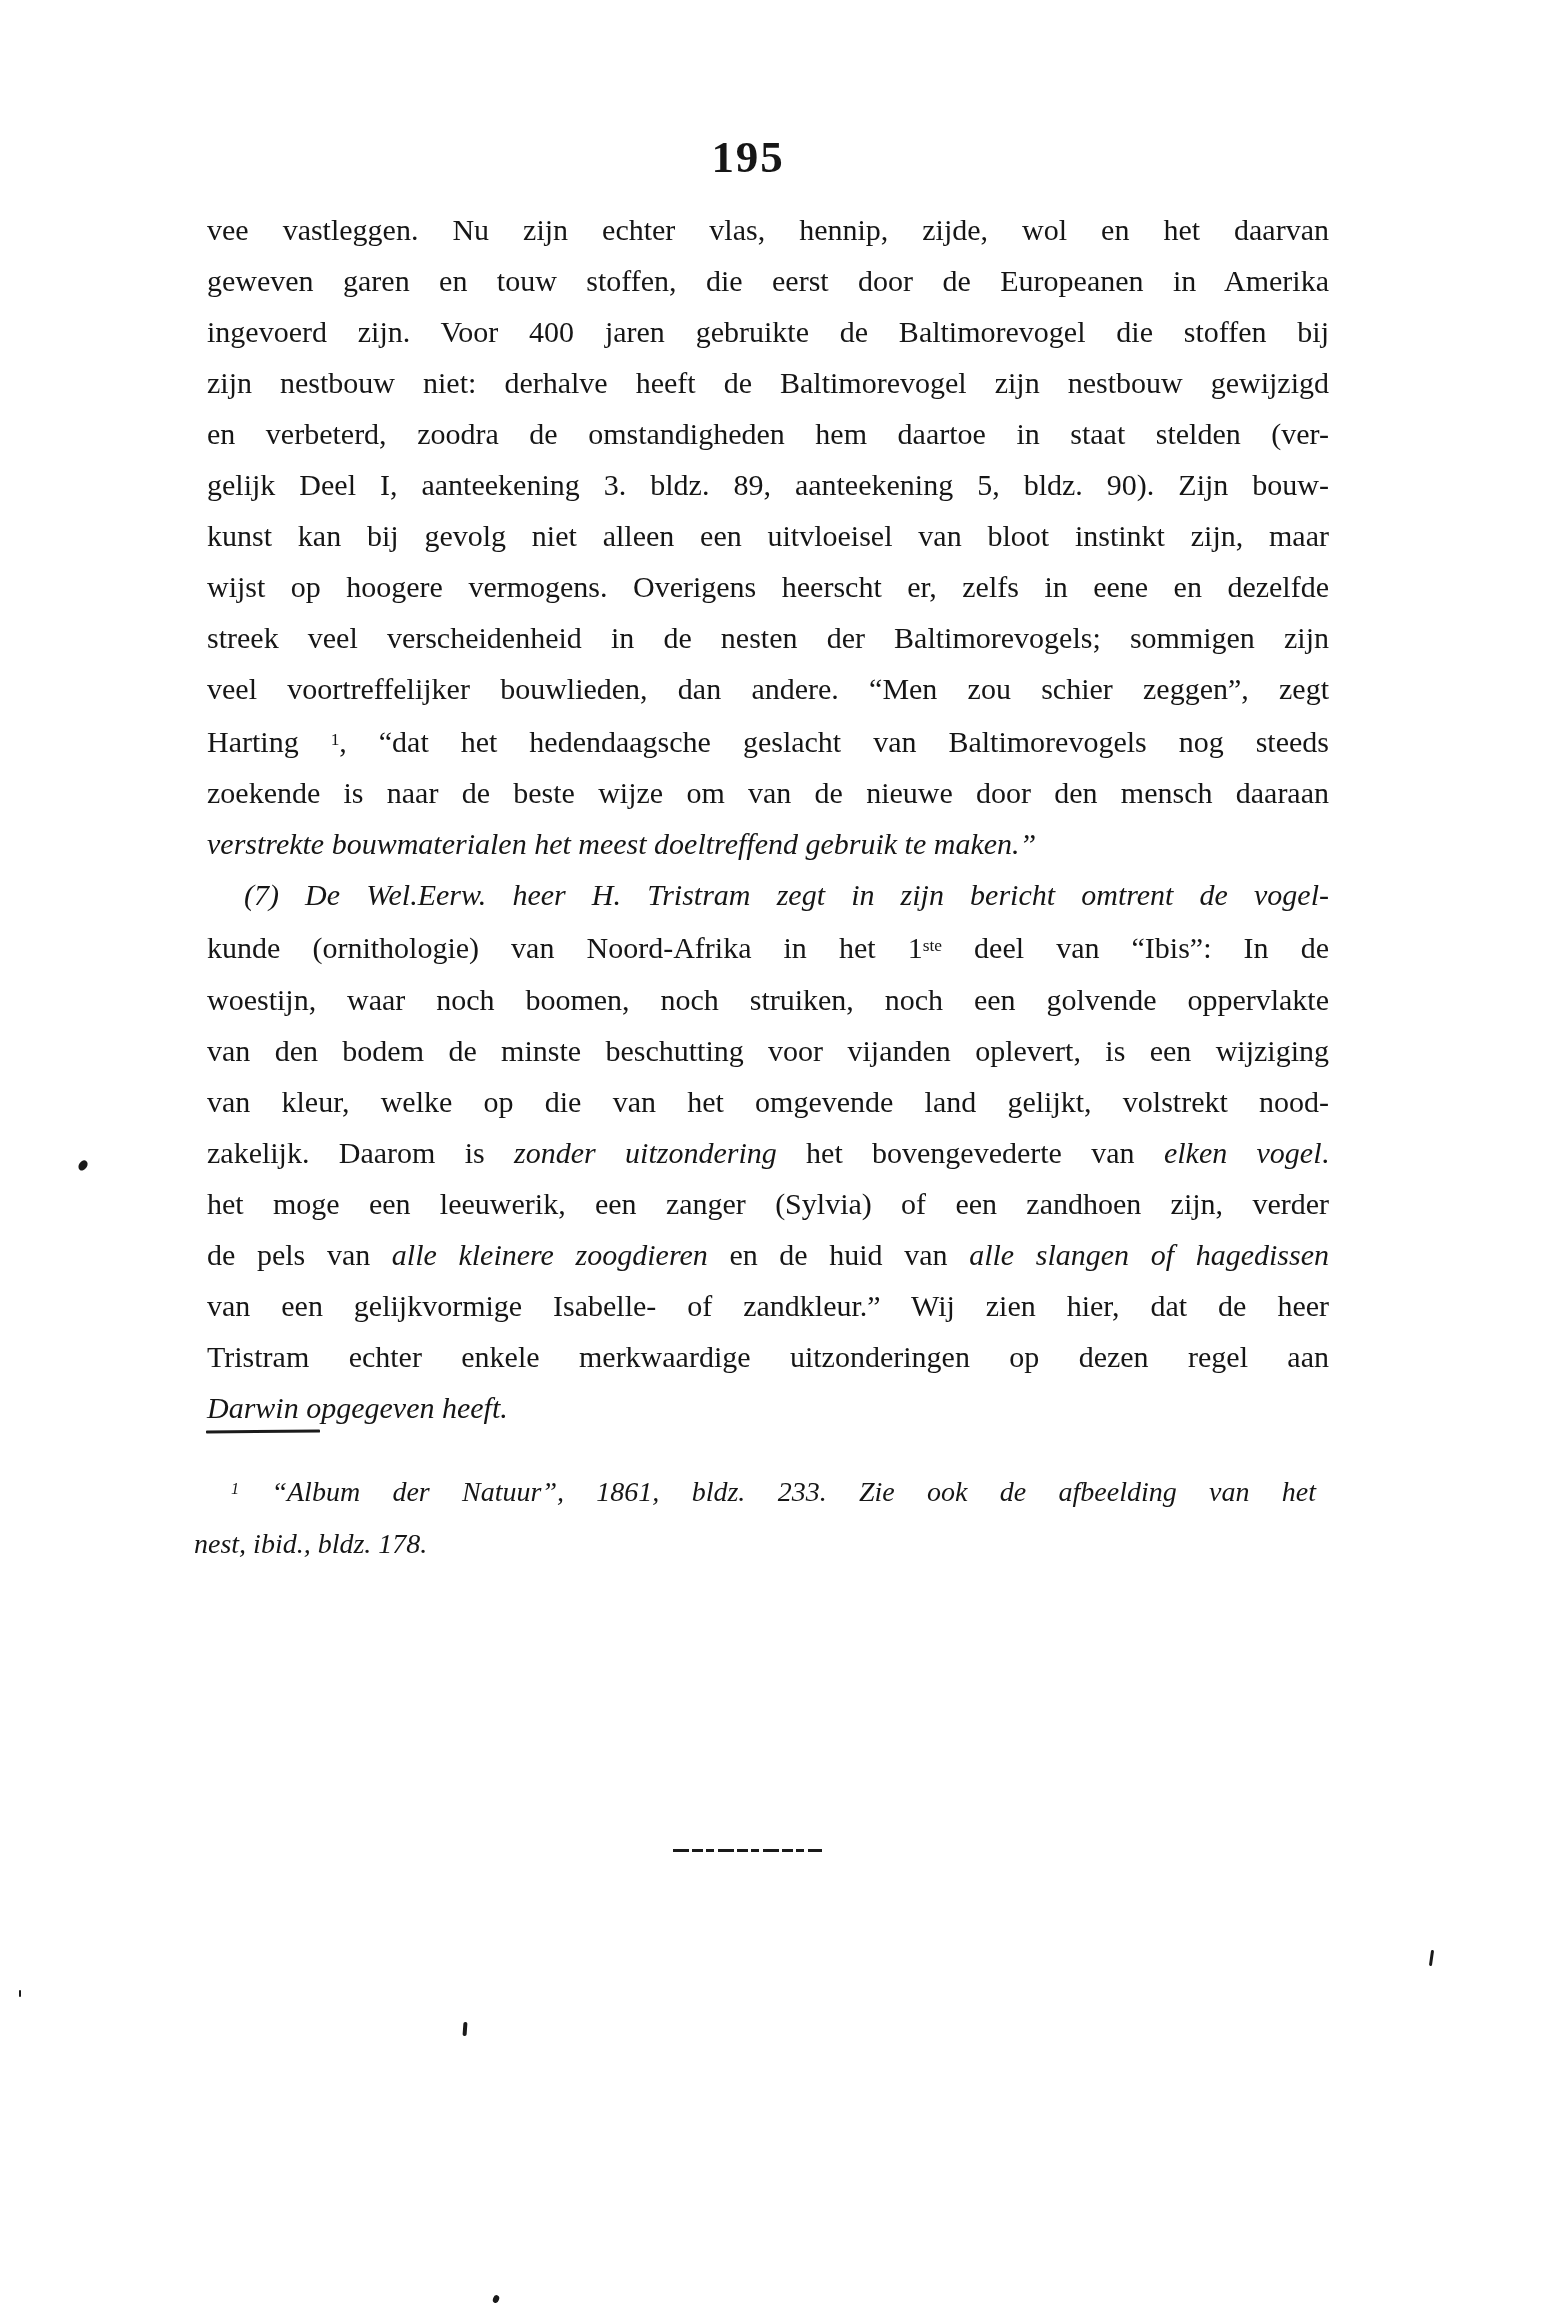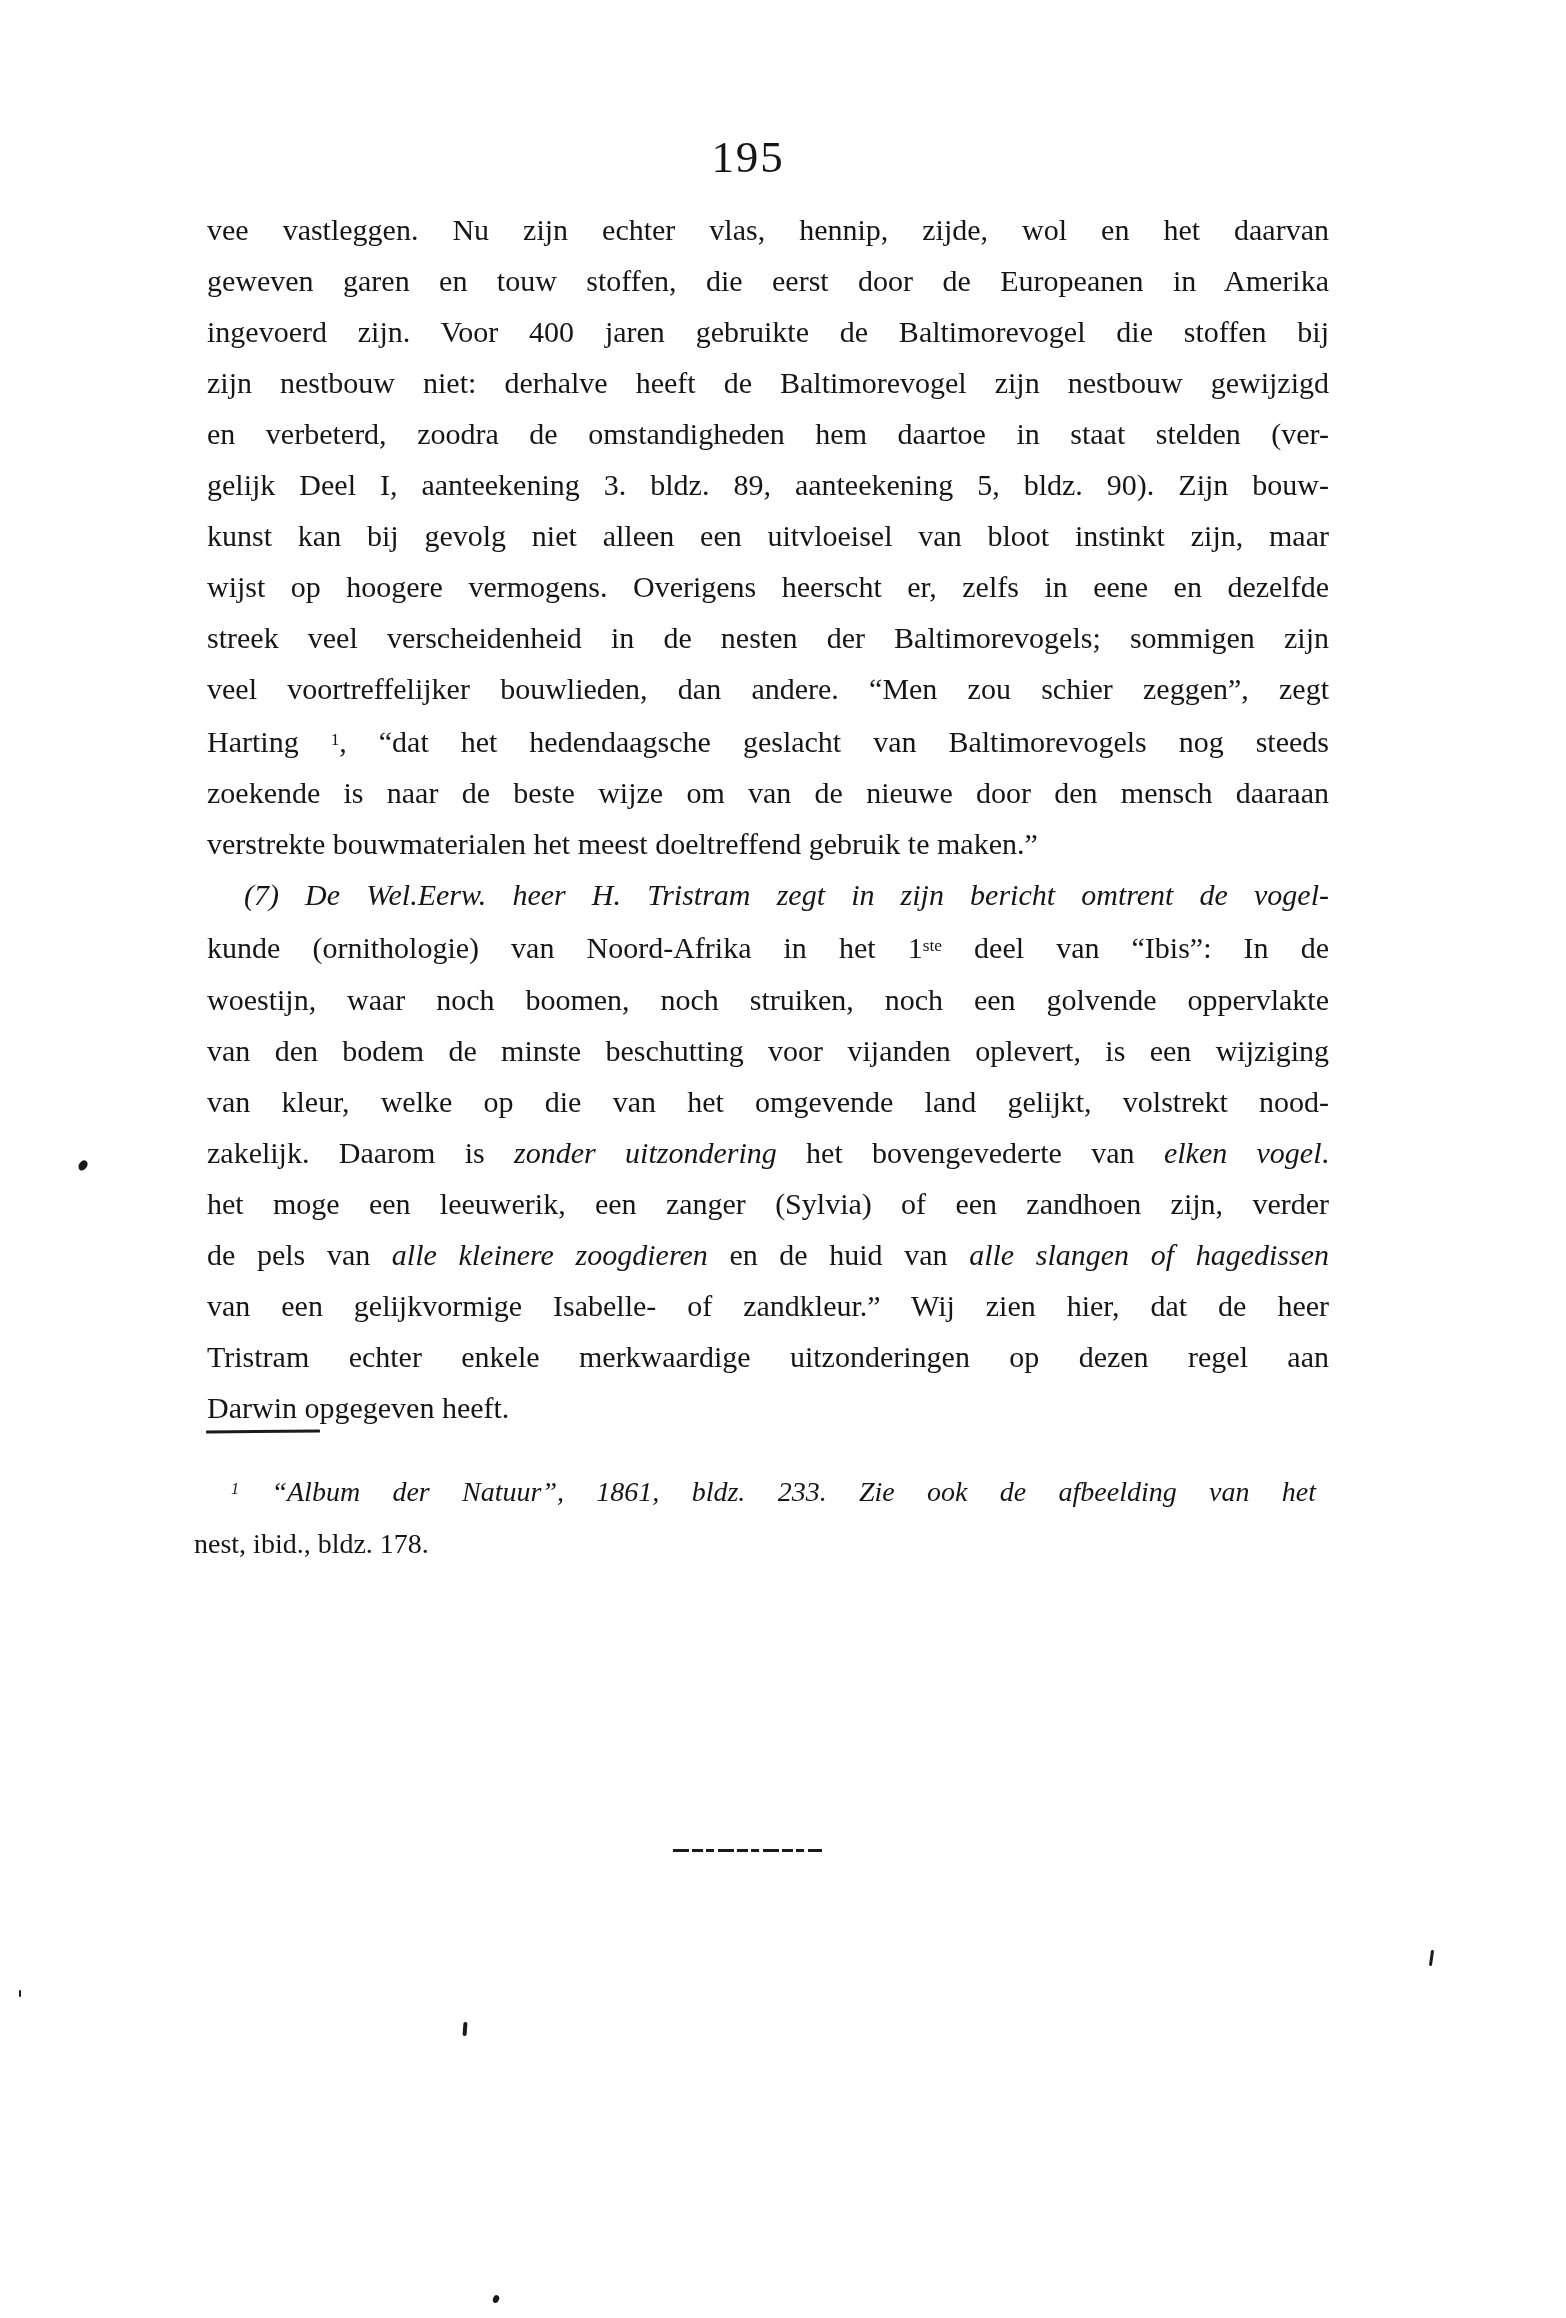--- a/index.html
+++ b/index.html
@@ -13,20 +13,21 @@
     overflow: hidden;
   }
   .page-number {
     position: absolute;
     top: 131px;
     left: 167px;
     width: 1162px;
     text-align: center;
     font-size: 45px;
     letter-spacing: 1.9px;
+    font-weight: bold;
   }
   .body-text {
     position: absolute;
     top: 204px;
     left: 167px;
     width: 1162px;
     font-size: 30px;
     line-height: 51px;
   }
   .footnote-text {
@@ -36,21 +37,21 @@
     width: 1162px;
     font-size: 28px;
     line-height: 52px;
   }
   .line {
     text-align: justify;
     text-align-last: justify;
     margin-left: 40px;
     -moz-text-align-last: justify;
   }
-  .line.last { text-align-last: left; -moz-text-align-last: left; }
+  .line.last { text-align-last: left; font-style: italic; -moz-text-align-last: left; }
   .line.indent { text-indent: 37px; font-style: italic; }
   .it { font-style: italic; }
   .sup { font-size: 0.58em; vertical-align: 0.42em; }
   .footnote-rule {
     position: absolute;
     top: 1430px;
     left: 206px;
     width: 114px;
     height: 2.8px;
     background: #1b1b1b;

